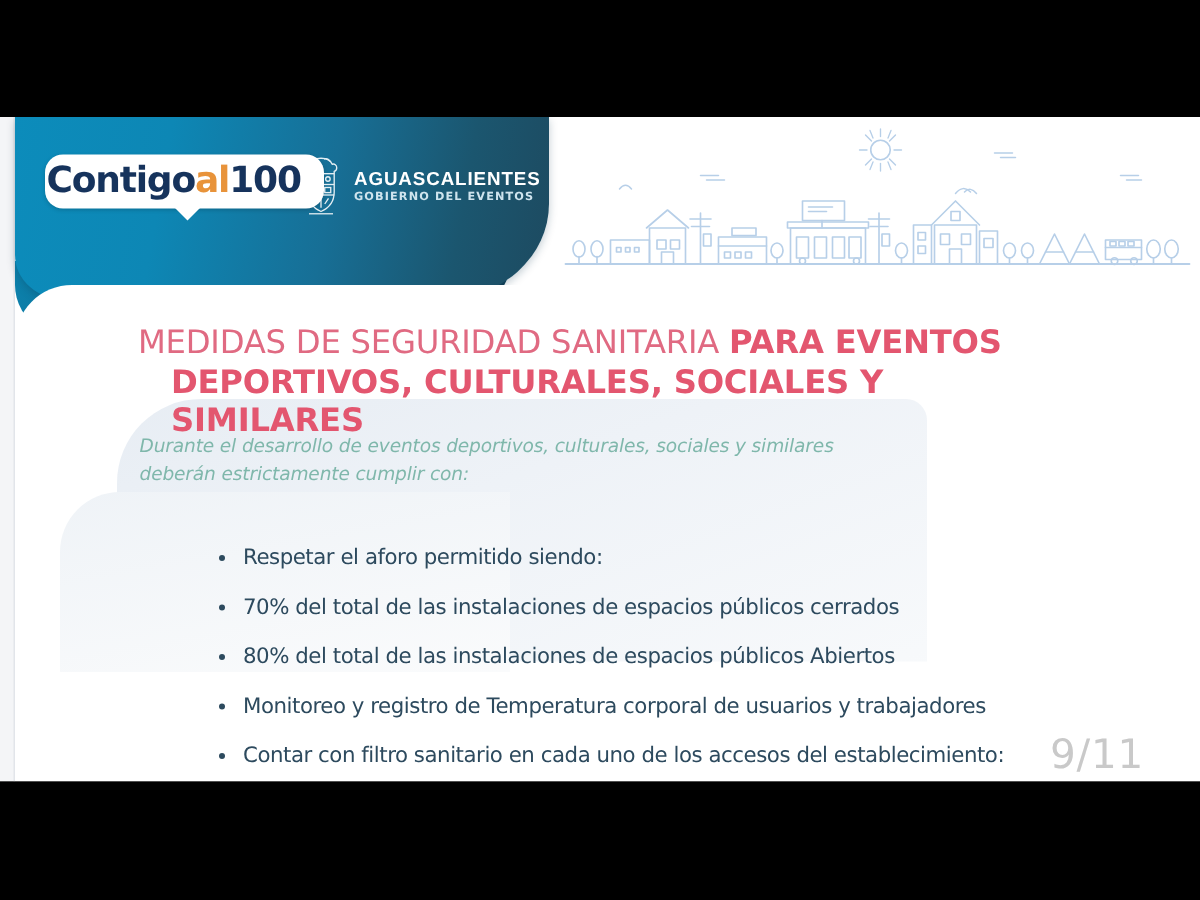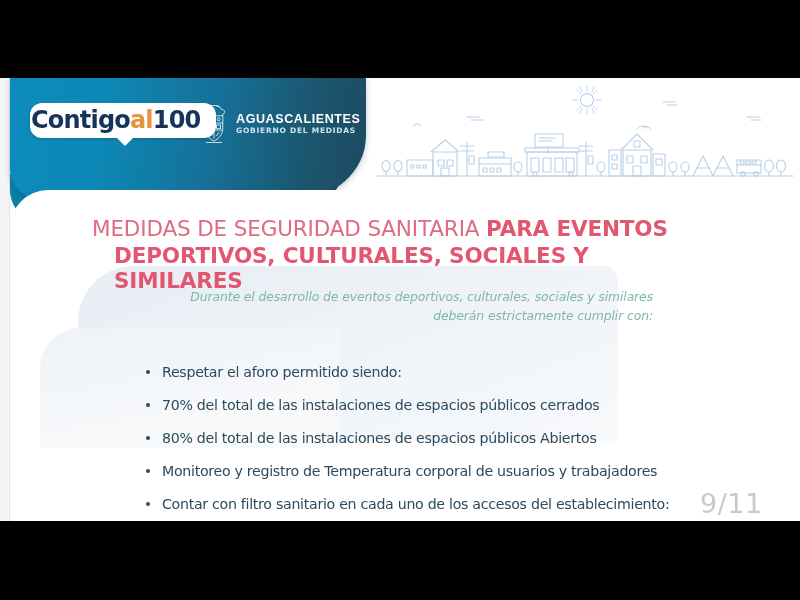--- a/index.html
+++ b/index.html
@@ -233,21 +233,21 @@
     left: 93px;
     top: 209px;
     width: 560px;
     font-family: "DejaVu Sans", sans-serif;
     font-style: italic;
     font-size: 12.4px;
     line-height: 1.55;
     color: #7fb7ab;
     letter-spacing: -0.1px;
   }
-  #subtitle span { display: block; text-align: right; }
+  #subtitle span { display: block; }
 
   #bullet-list {
     position: absolute;
     left: 128px;
     top: 270px;
     width: 640px;
     list-style: none;
     margin: 16px;
     padding: 0;
   }
@@ -327,21 +327,21 @@
           <circle cx="18.6" cy="15.3" r="1.5"></circle>
           <rect x="7.5" y="21" width="4" height="3.4"></rect>
           <rect x="16.5" y="21" width="4" height="3.4"></rect>
           <path d="M9 28.2 L11.5 32 M19 28.2 L16.5 32"></path>
           <path d="M8 3.5 C8.8 2.2 10.5 1.5 12 2 M20 3.5 C19.2 2.2 17.5 1.5 16 2"></path>
         </g>
         <path d="M6 38.5 L22 38.5" stroke="#ffffff" stroke-width="1" opacity="0.8"></path>
       </svg>
       <div class="gov-text-wrap">
         <div class="gov-line1">AGUASCALIENTES</div>
-        <div class="gov-line2">GOBIERNO DEL MEDIDAS</div>
+        <div class="gov-line2">GOBIERNO DEL EVENTOS</div>
       </div>
     </div>
 
     <svg id="skyline" viewBox="0 0 420 112">
       <g fill="none" stroke="#b7cfe8" stroke-width="1.1" stroke-linecap="round" stroke-linejoin="round">
 
         <line x1="2" y1="94" x2="418" y2="94" stroke-width="1.2"></line>
 
         <g>
           <circle cx="212" cy="18" r="6.5"></circle>

